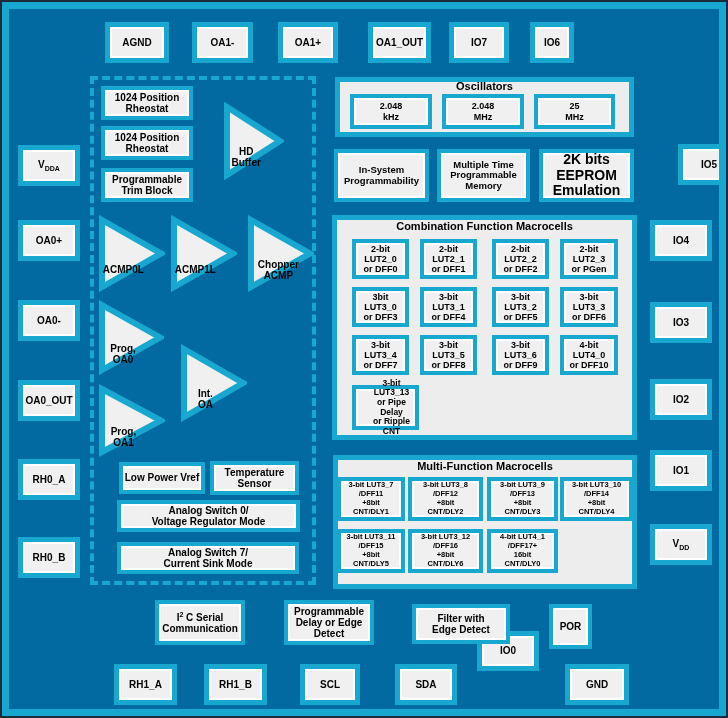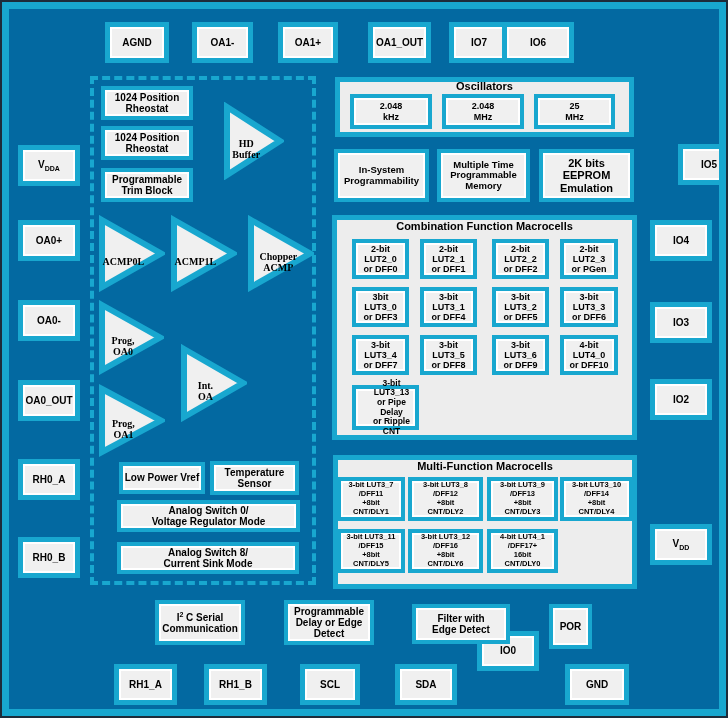--- a/index.html
+++ b/index.html
@@ -33,23 +33,23 @@
     white-space:nowrap;
   }
   .dashed{
     position:absolute;border:4px dashed var(--teal);box-sizing:border-box;
     background:transparent;z-index:1;
   }
   .tri{position:absolute;z-index:10;}
   .tri svg{display:block;width:100%;height:100%;}
   .tri-fill{fill:var(--box-fill);stroke:var(--teal);stroke-width:6;stroke-linejoin:miter;}
   .tri-label{
-    position:absolute;left:2%;top:8px;width:70%;height:100%;
+    position:absolute;left:2%;top:16px;width:70%;height:100%;
     display:flex;align-items:center;justify-content:center;
-    font-weight:bold;font-size:10px;text-align:center;white-space:pre-line;line-height:1.1;font-family:Liberation Serif, serif;
+    font-weight:bold;font-size:10px;text-align:center;white-space:pre-line;line-height:1.1;
   }
   .mf{font-size:7.5px;line-height:1.18;}
   .cmb13{font-size:8.5px;padding-left:12px;}
   sup{font-size:7px;font-weight:bold;}
 </style>
 </head>
 <body>
 
 <div class="canvas">
   <div class="frame"></div>
@@ -64,21 +64,21 @@
     </div>
   <div class="pin" style="left:276px;top:20px;width:60px;height:41px">
       <span class="lbl nowrap">OA1+</span>
     </div>
   <div class="pin" style="left:366px;top:20px;width:63px;height:41px">
       <span class="lbl nowrap">OA1_OUT</span>
     </div>
   <div class="pin" style="left:447px;top:20px;width:60px;height:41px">
       <span class="lbl nowrap">IO7</span>
     </div>
-  <div class="pin" style="left:500px;top:20px;width:72px;height:41px">
+  <div class="pin" style="left:528px;top:20px;width:44px;height:41px">
       <span class="lbl nowrap">IO6</span>
     </div>
 
   <div class="pin" style="left:16px;top:143px;width:62px;height:41px">
     <span class="lbl nowrap"><span>V</span><span class="sub">DDA</span></span>
   </div>
   <div class="pin" style="left:16px;top:218px;width:62px;height:41px">
       <span class="lbl nowrap">OA0+</span>
     </div>
   <div class="pin" style="left:16px;top:298px;width:62px;height:41px">
@@ -98,20 +98,23 @@
       <span class="lbl nowrap">IO5</span>
     </div>
   <div class="pin" style="left:648px;top:218px;width:62px;height:41px">
       <span class="lbl nowrap">IO4</span>
     </div>
   <div class="pin" style="left:648px;top:300px;width:62px;height:41px">
       <span class="lbl nowrap">IO3</span>
     </div>
   <div class="pin" style="left:648px;top:377px;width:62px;height:41px">
       <span class="lbl nowrap">IO2</span>
+    </div>
+  <div class="pin" style="left:648px;top:448px;width:62px;height:41px">
+      <span class="lbl nowrap">IO1</span>
     </div>
   <div class="pin" style="left:648px;top:522px;width:62px;height:41px">
     <span class="lbl nowrap"><span>V</span><span class="sub">DD</span></span>
   </div>
 
   <div class="pin" style="left:112px;top:662px;width:63px;height:41px">
       <span class="lbl nowrap">RH1_A</span>
     </div>
   <div class="pin" style="left:202px;top:662px;width:63px;height:41px">
       <span class="lbl nowrap">RH1_B</span>
@@ -195,21 +198,21 @@
     </div>
   <div class="box" style="left:208px;top:459px;width:89px;height:34px">
       <span class="lbl">Temperature
 Sensor</span>
     </div>
   <div class="box" style="left:115px;top:498px;width:183px;height:32px">
       <span class="lbl">Analog Switch 0/
 Voltage Regulator Mode</span>
     </div>
   <div class="box" style="left:115px;top:540px;width:182px;height:32px">
-      <span class="lbl">Analog Switch 8/
+      <span class="lbl">Analog Switch 7/
 Current Sink Mode</span>
     </div>
 
   <div class="section" style="left:333px;top:75px;width:299px;height:60px"></div>
   <div class="section-title" style="left:333px;top:78px;width:299px">Oscillators</div>
   <div class="cell" style="left:348px;top:92px;width:82px;height:35px">
       <span class="lbl">2.048
 kHz</span>
     </div>
   <div class="cell" style="left:440px;top:92px;width:82px;height:35px">
@@ -224,21 +227,21 @@
   <div class="box" style="left:332px;top:147px;width:95px;height:53px">
       <span class="lbl" style="font-size:9.5px">In-System
 Programmability</span>
     </div>
   <div class="box" style="left:435px;top:147px;width:93px;height:53px">
       <span class="lbl" style="font-size:9.5px">Multiple Time
 Programmable
 Memory</span>
     </div>
   <div class="box" style="left:537px;top:147px;width:95px;height:53px">
-      <span class="lbl" style="font-size:11px">2K bits
+      <span class="lbl" style="font-size:14px">2K bits
 EEPROM
 Emulation</span>
     </div>
 
   <div class="section" style="left:330px;top:213px;width:305px;height:225px"></div>
   <div class="section-title" style="left:330px;top:218px;width:305px">Combination Function Macrocells</div>
   <div class="cell" style="left:350px;top:237px;width:57px;height:40px">
       <span class="lbl">2-bit
 LUT2_0
 or DFF0</span>

